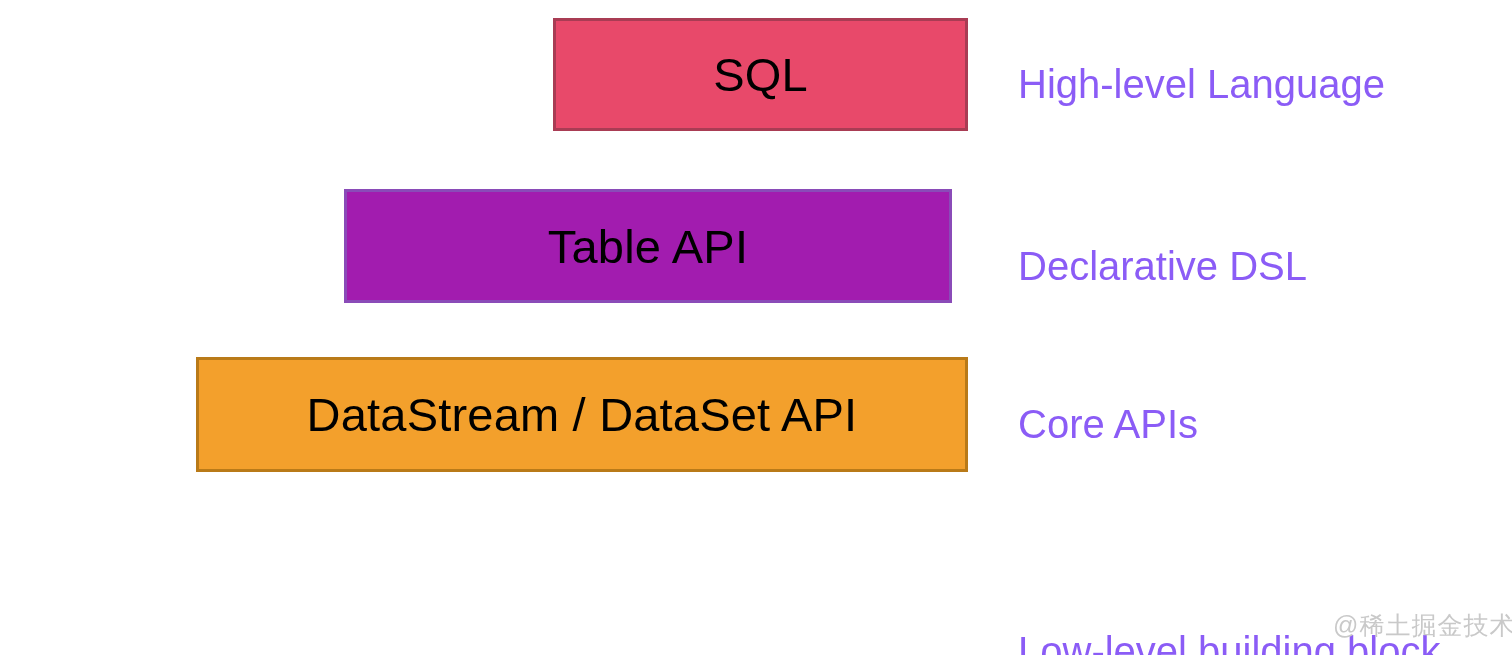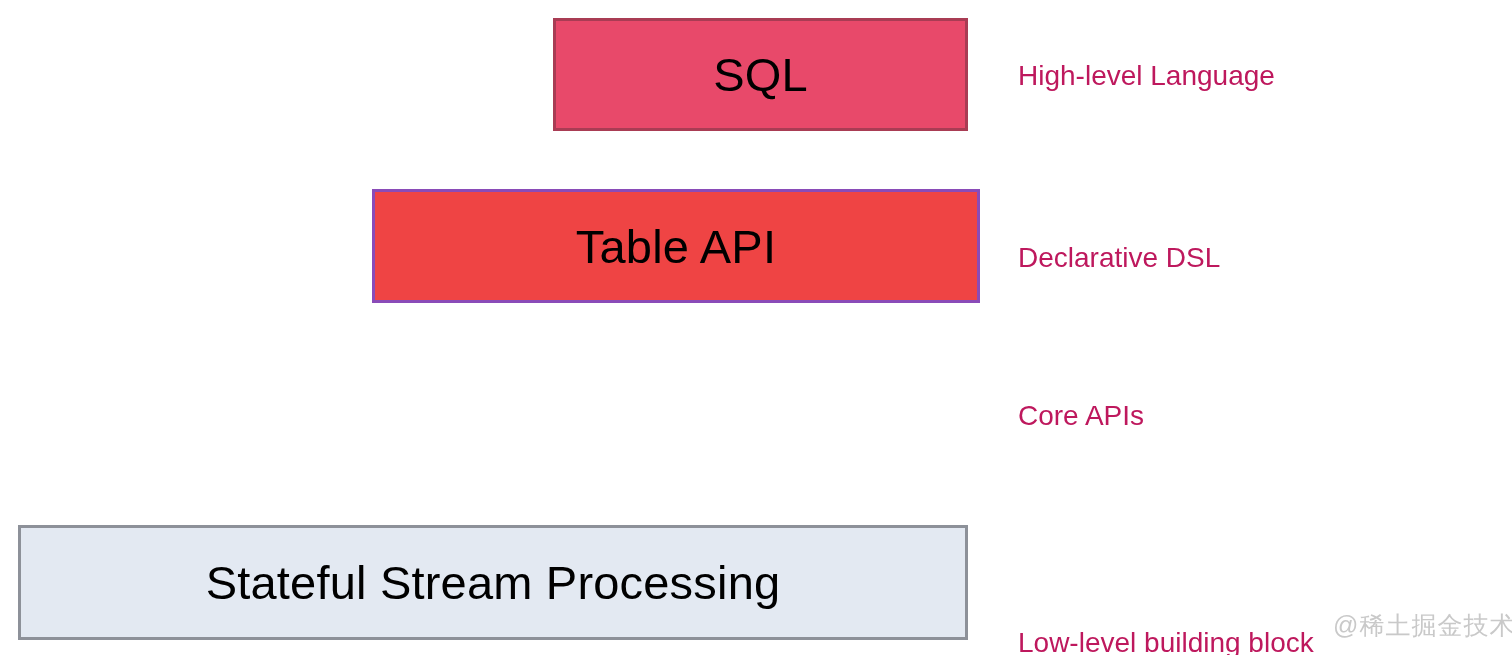--- a/index.html
+++ b/index.html
@@ -44,25 +44,25 @@
     left: 553px;
     top: 18px;
     width: 415px;
     height: 113px;
     background: #e8496a;
     border-color: #a93c54;
   }
   #box-sql .layer-label { font-size: 47px; }
 
   #box-table-api {
-    left: 372px;
+    left: 344px;
     top: 189px;
     width: 608px;
     height: 114px;
-    background: #ef4444;
+    background: #a21caf;
     border-color: #8a4bb8;
   }
   #box-table-api .layer-label { font-size: 47px; }
 
   #box-datastream {
     left: 196px;
     top: 357px;
     width: 772px;
     height: 115px;
     background: #f3a02c;
@@ -77,24 +77,25 @@
     height: 115px;
     background: #e3e9f2;
     border-color: #8d9199;
   }
   #box-stateful .layer-label { font-size: 47px; }
 
   
   .desc {
     position: absolute;
     left: 1018px;
-    font-size: 28px;
+    font-size: 40px;
     line-height: 40px;
-    color: #be185d;
+    color: #8b5cf6;
     white-space: pre;
+    margin-top: 8px;
   }
   #desc-sql        { top: 56px; }
   #desc-table-api  { top: 238px; }
   #desc-datastream { top: 396px; text-align: center; }
   #desc-stateful   { top: 543px; }
   #desc-stateful .desc-line { display: block; }
 
   
   .watermark {
     position: absolute;
@@ -116,25 +117,25 @@
   <div class="layer-box" id="box-sql">
     <span class="layer-label">SQL</span>
   </div>
   <div class="desc" id="desc-sql">High-level Language</div>
 
   <div class="layer-box" id="box-table-api">
     <span class="layer-label">Table API</span>
   </div>
   <div class="desc" id="desc-table-api">Declarative DSL</div>
 
+  <div class="layer-box" id="box-datastream">
+    <span class="layer-label">DataStream / DataSet API</span>
+  </div>
   <div class="desc" id="desc-datastream">Core APIs</div>
 
-  <div class="layer-box" id="box-stateful">
-    <span class="layer-label">Stateful Stream Processing</span>
-  </div>
   <div class="desc" id="desc-stateful">
     <span class="desc-line">Low-level building block</span>
     
   </div>
 
   <div class="watermark">@稀土掘金技术社区</div>
 
 </div>
 
 </body></html>

